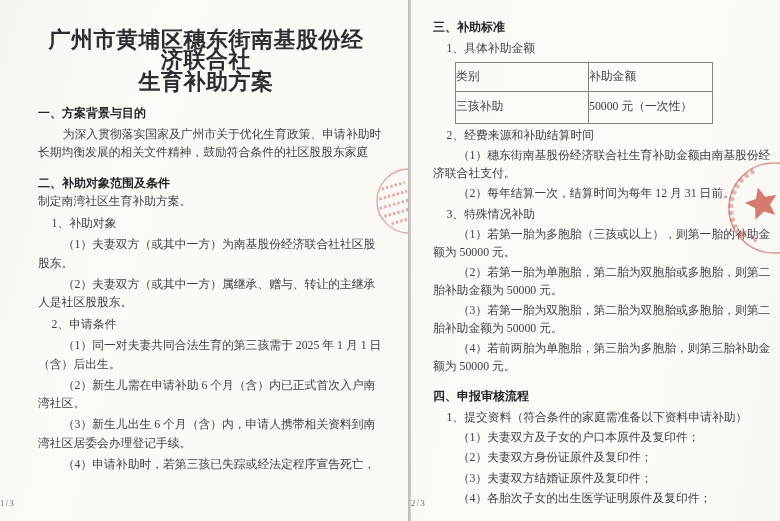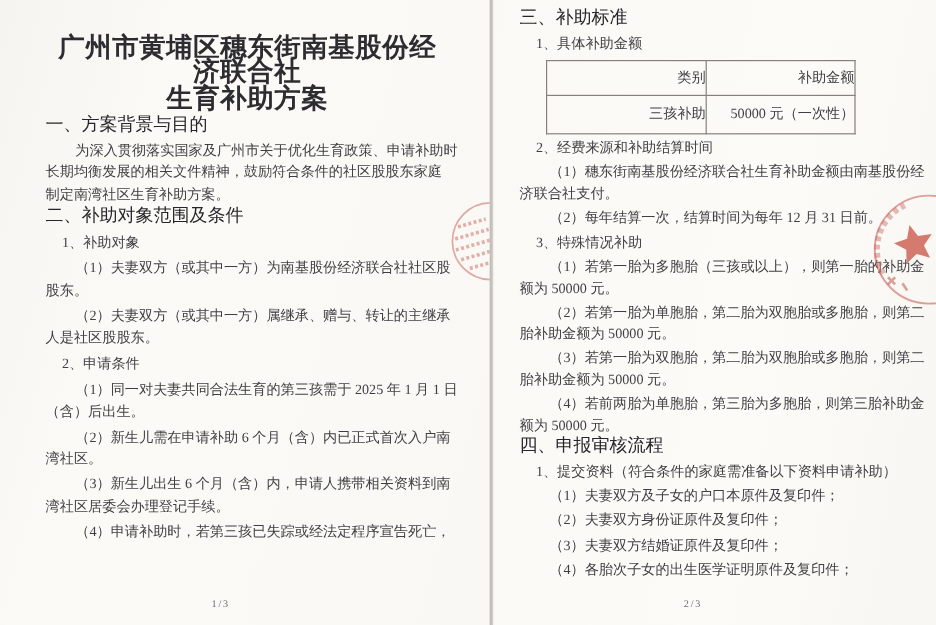--- a/index.html
+++ b/index.html
@@ -18,37 +18,37 @@
     padding:7px 36px 0 22px;
   }
   .seam{width:3px;height:521px;background:linear-gradient(to right,#b9b6b1,#d5d2cd);}
   .doc-title{
     text-align:center;font-weight:bold;color:#2d2d31;
     font-size:22px;line-height:19.5px;letter-spacing:0.5px;margin:0 0 3px 0;
   }
   .ln{margin:0;color:#3f3f43;font-size:11.8px;white-space:nowrap;}
   .page-left  .ln{line-height:18.6px;}
   .page-right .ln{line-height:17.8px;}
-  .ln.h1{font-weight:normal;color:#26262a;font-size:15px;margin-top:0;text-indent:0;}
+  .ln.h1{font-weight:bold;color:#26262a;font-size:12px;margin-top:12px;text-indent:0;}
   .ln.num{text-indent:1.15em;margin-top:3px;}
   .ln.first{text-indent:2.1em;margin-top:2.5px;}
   .ln.cont{text-indent:0;}
   table.subsidy{
     border-collapse:collapse;margin:4px 0 0 22px;table-layout:fixed;
   }
   table.subsidy td{
-    border:1px solid #85827d;text-align:right;vertical-align:middle;
+    border:1px solid #85827d;text-align:left;vertical-align:middle;
     color:#3f3f43;font-size:11.8px;padding:0;
   }
   table.subsidy .c1{width:132px;}
   table.subsidy .c2{width:123px;}
   table.subsidy tr.hd td{height:28px;}
   table.subsidy tr.bd td{height:31px;}
   .page-number{
-    position:absolute;bottom:13px;text-align:center;
+    position:absolute;bottom:13px;
     font-size:8.5px;color:#6e6e6e;letter-spacing:1.5px;
   }
   .page-left  .page-number{left:0;right:40px;}
   .page-right .page-number{left:0;right:36px;}
   .stamp{position:absolute;pointer-events:none;}
   .stamp-left{left:366px;top:160px;}
   .stamp-right{right:0;top:158px;}
 </style>
 </head>
 <body>
@@ -56,22 +56,22 @@
 <div class="canvas">
 
   <div class="page page-left">
     <p class="doc-title">广州市黄埔区穗东街南基股份经济联合社</p>
     <p class="doc-title">生育补助方案</p>
 
     <div>
         <p class="ln h1">一、方案背景与目的</p>
         <p class="ln first">为深入贯彻落实国家及广州市关于优化生育政策、申请补助时</p>
         <p class="ln cont">长期均衡发展的相关文件精神，鼓励符合条件的社区股股东家庭</p>
+        <p class="ln h1">二、补助对象范围及条件</p>
         <p class="ln cont">制定南湾社区生育补助方案。</p>
-        <p class="ln h1">二、补助对象范围及条件</p>
         <p class="ln num">1、补助对象</p>
         <p class="ln first">（1）夫妻双方（或其中一方）为南基股份经济联合社社区股</p>
         <p class="ln cont">股东。</p>
         <p class="ln first">（2）夫妻双方（或其中一方）属继承、赠与、转让的主继承</p>
         <p class="ln cont">人是社区股股东。</p>
         <p class="ln num">2、申请条件</p>
         <p class="ln first">（1）同一对夫妻共同合法生育的第三孩需于 2025 年 1 月 1 日</p>
         <p class="ln cont">（含）后出生。</p>
         <p class="ln first">（2）新生儿需在申请补助 6 个月（含）内已正式首次入户南</p>
         <p class="ln cont">湾社区。</p>

